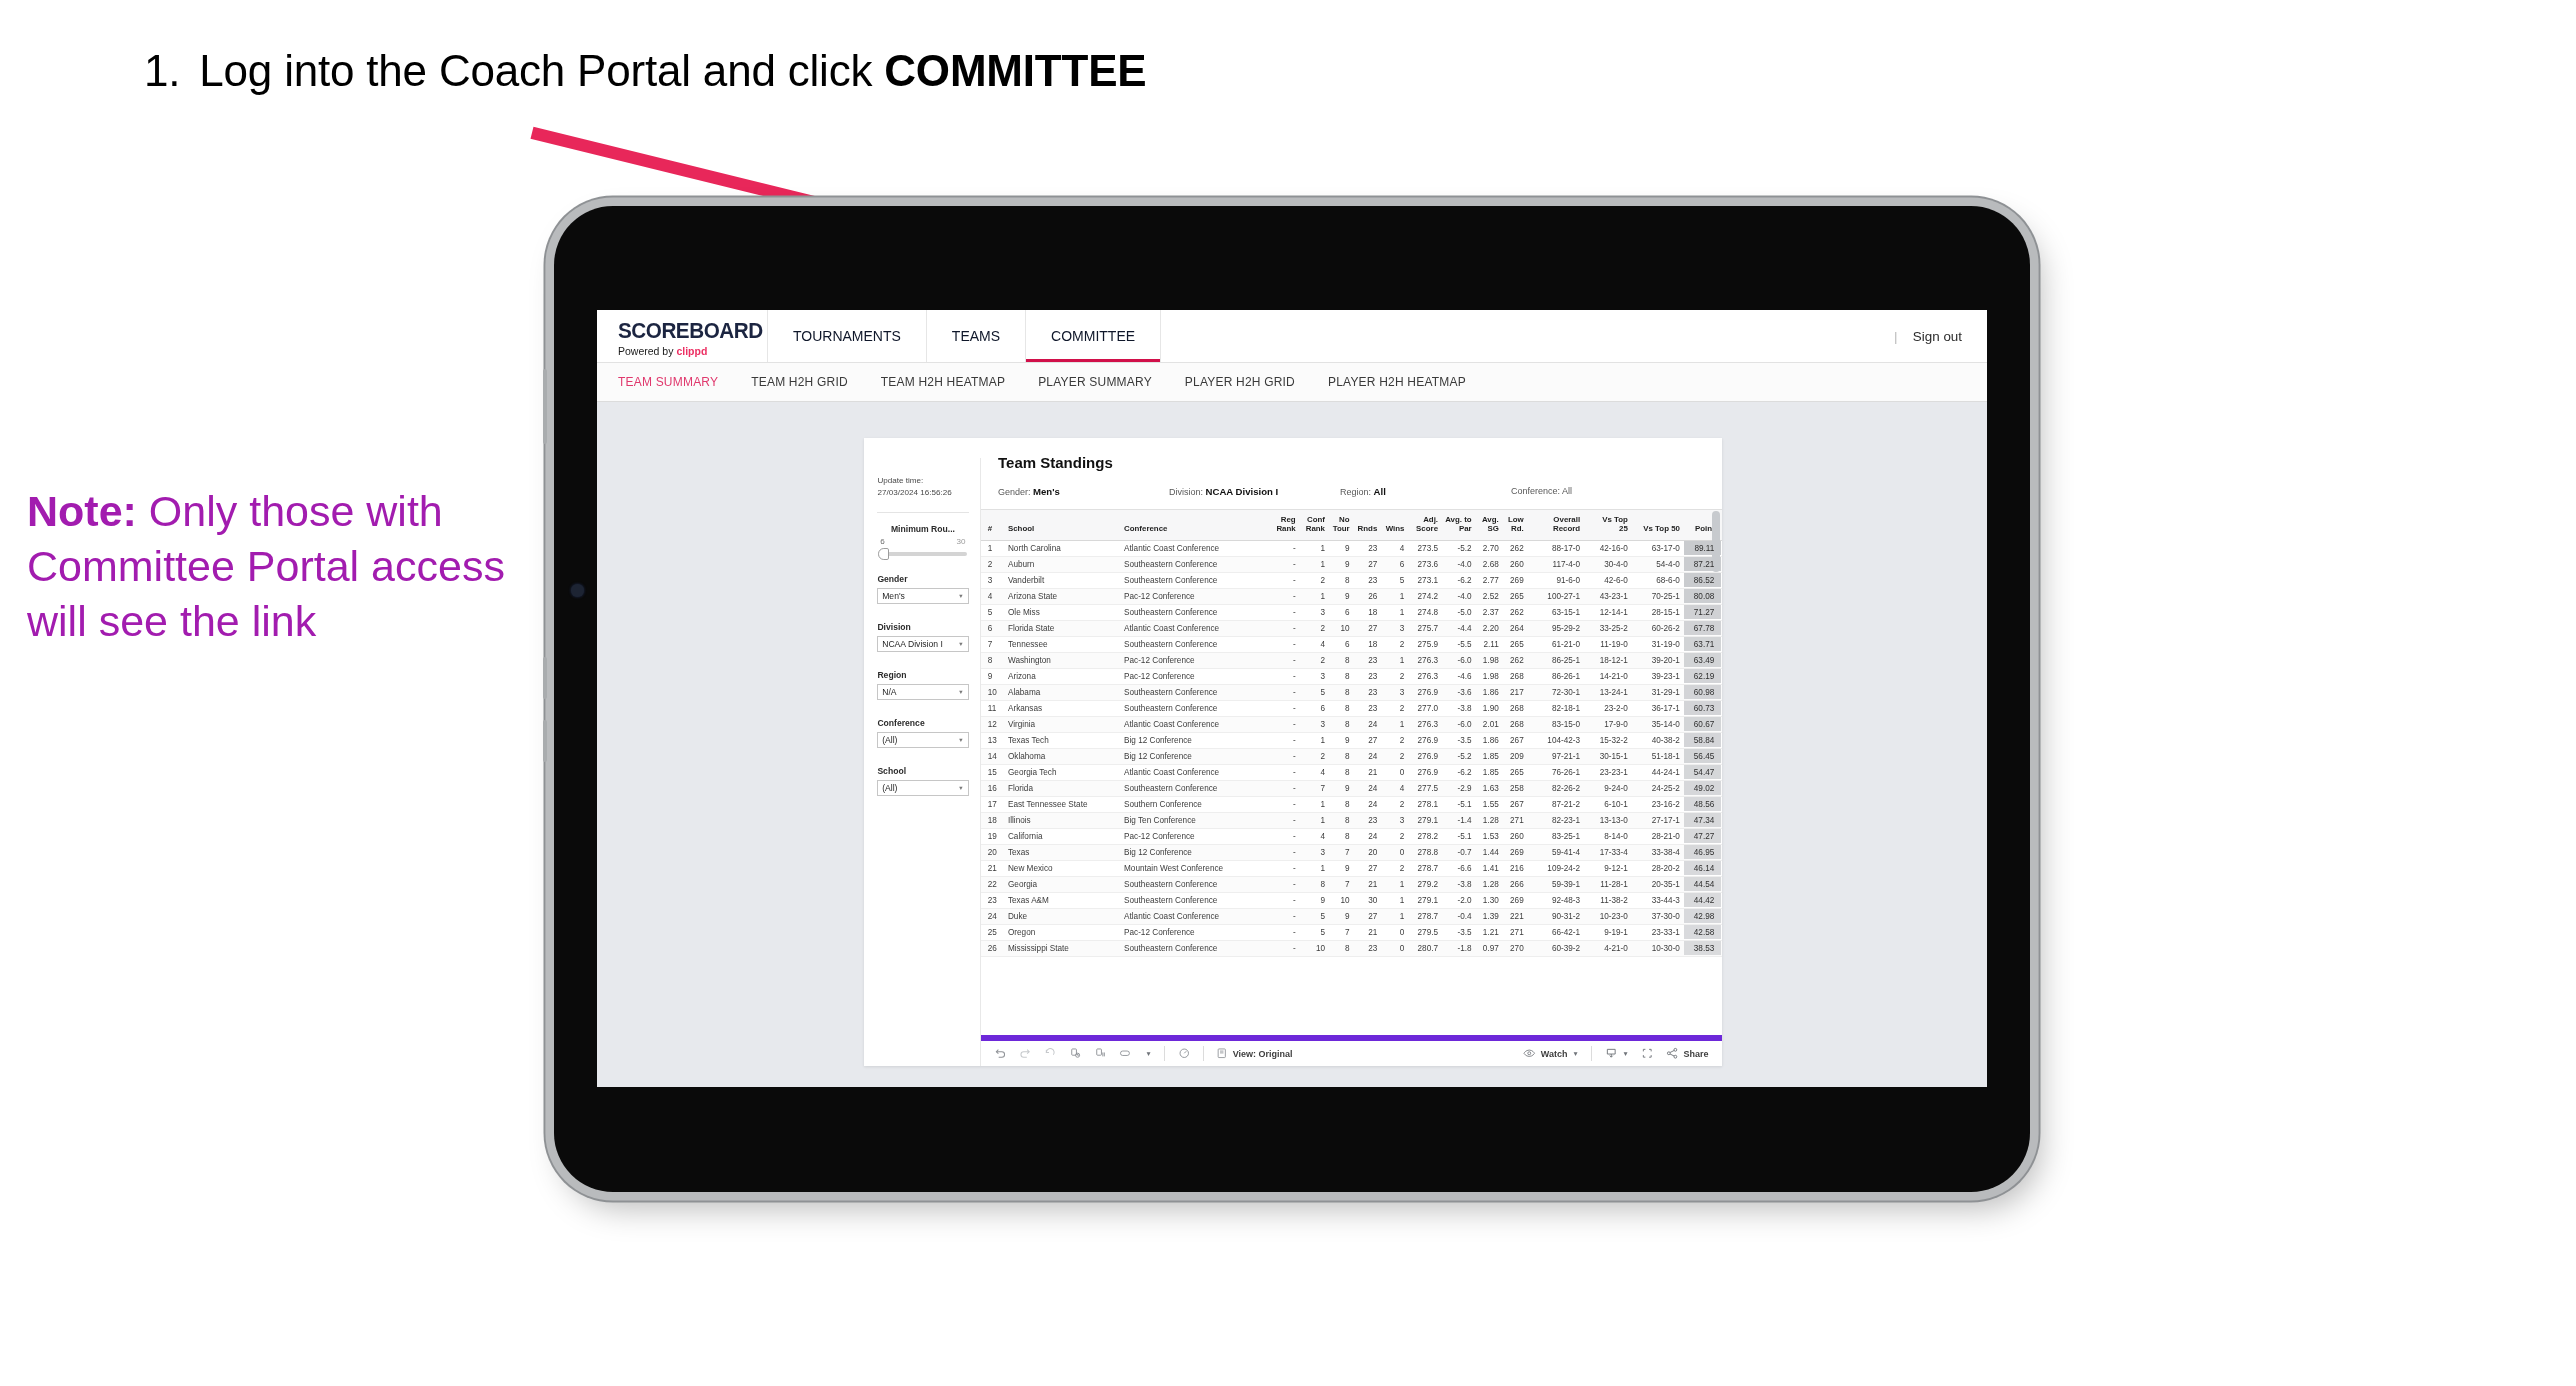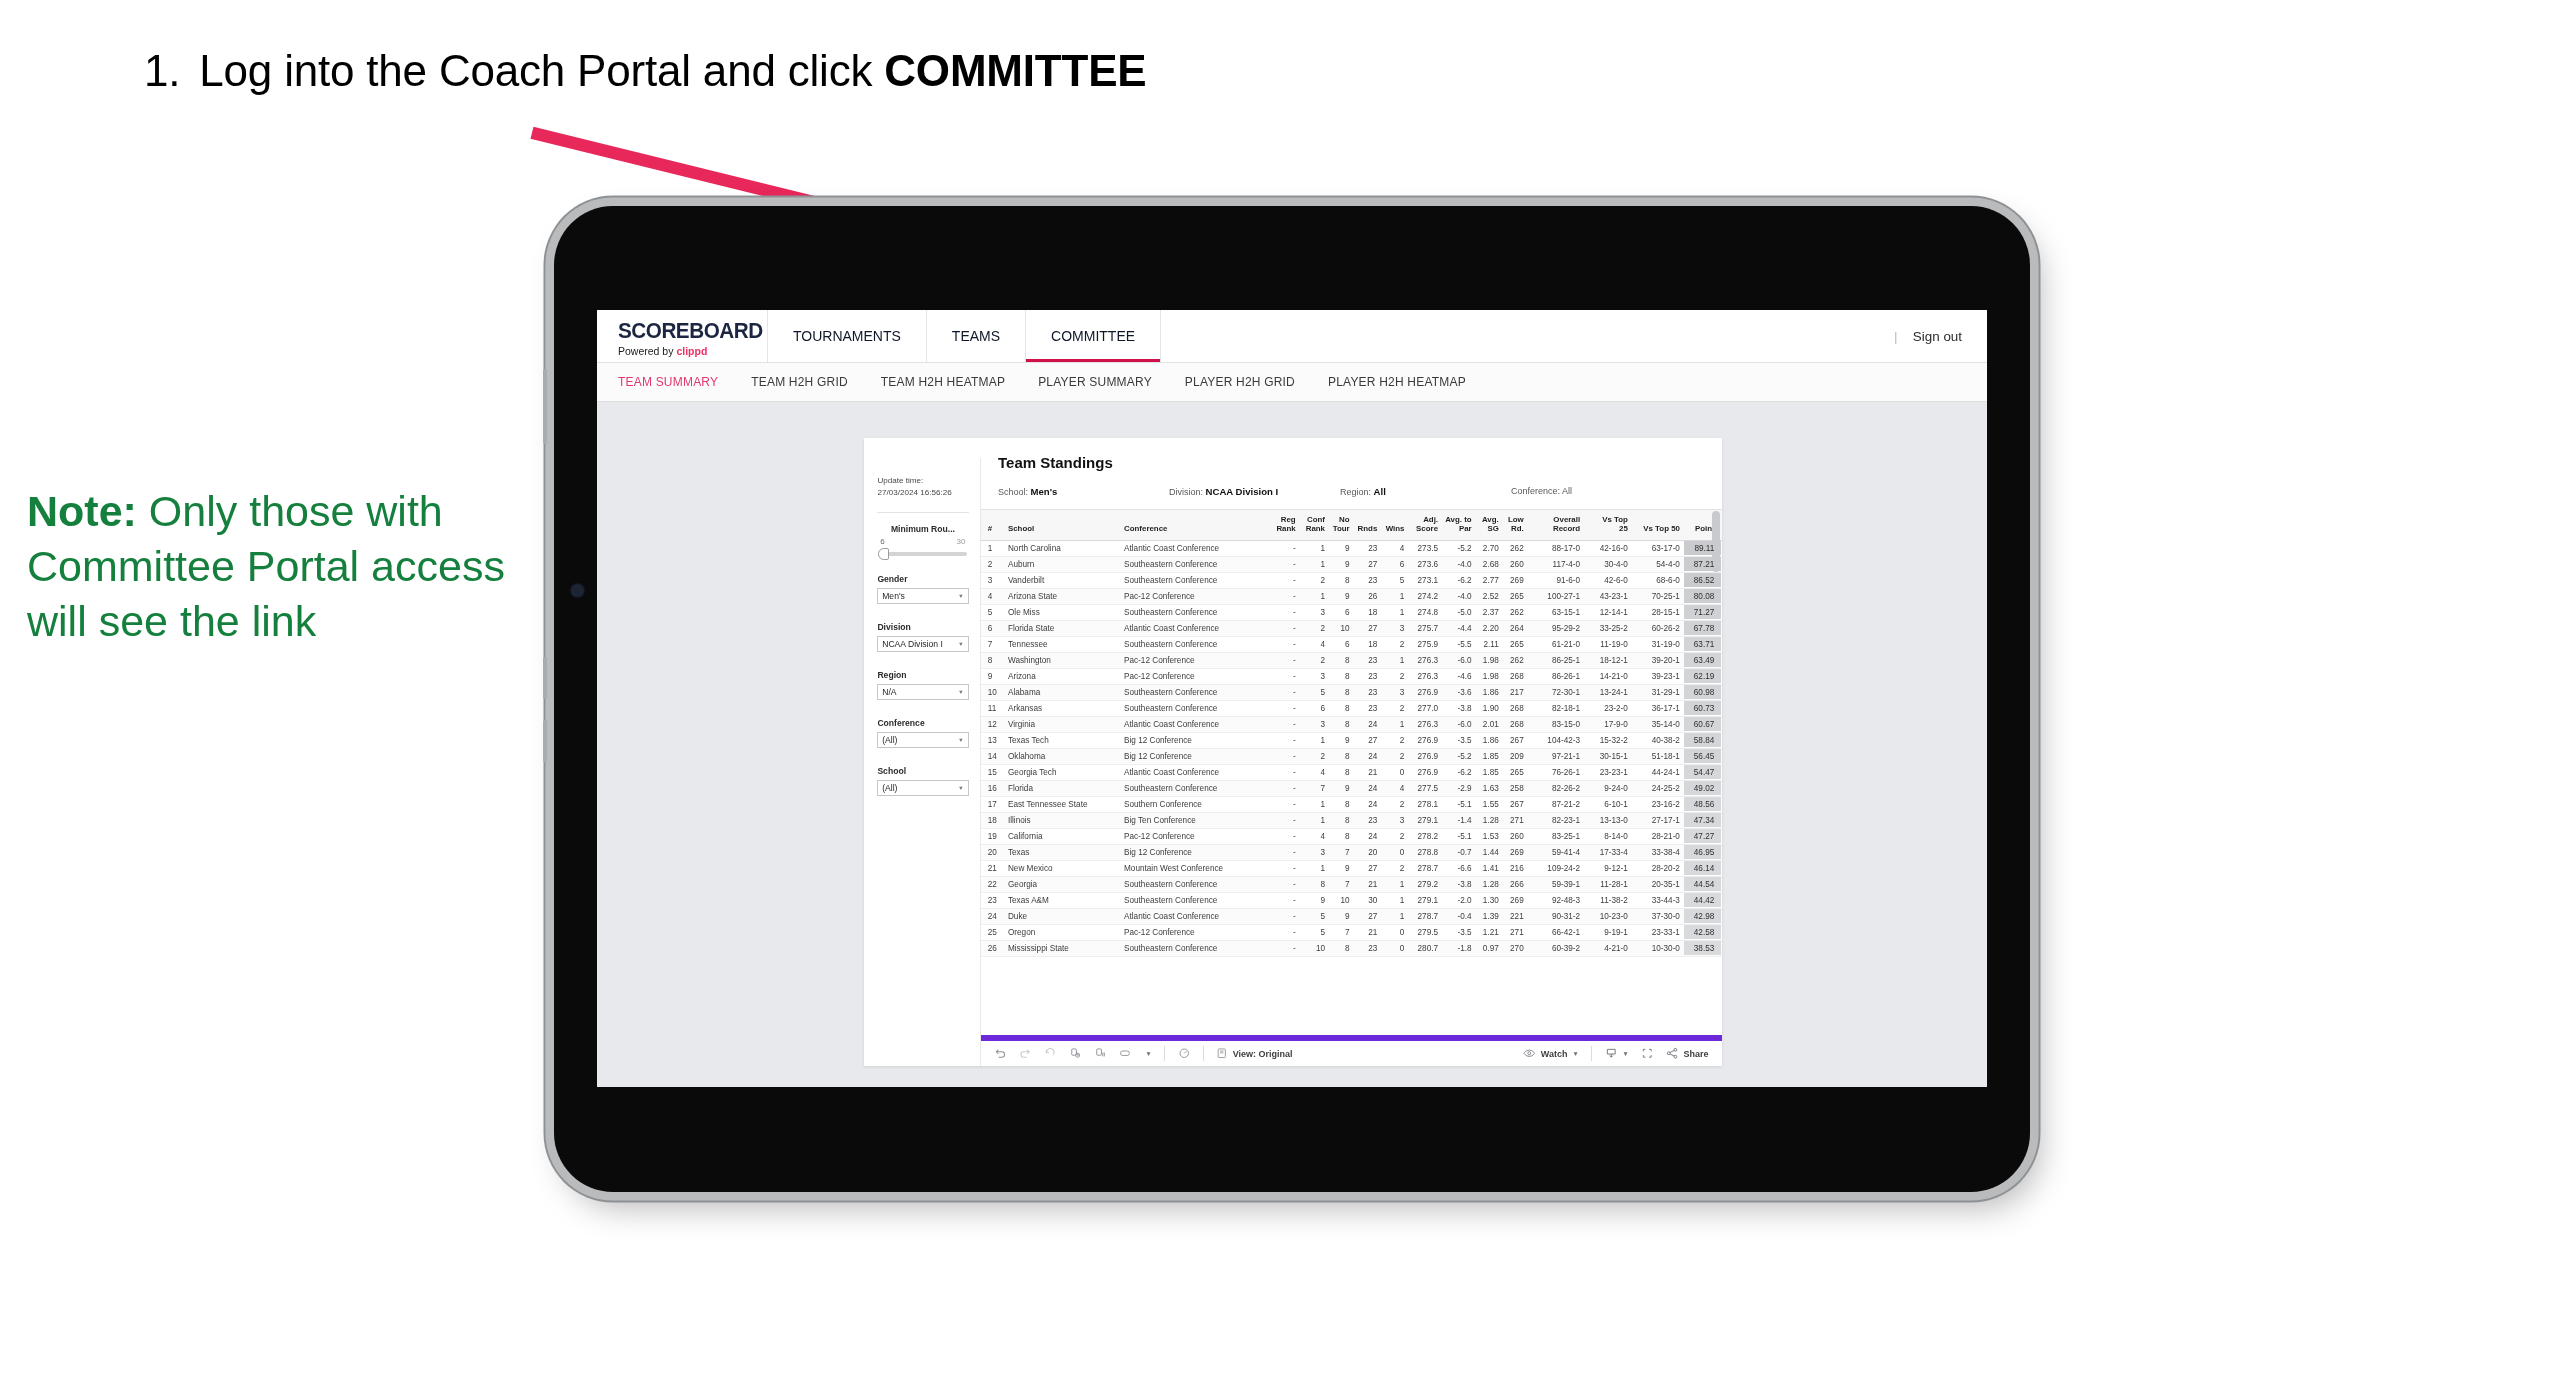--- a/index.html
+++ b/index.html
@@ -22,21 +22,21 @@
   }
   .slide-heading .num { margin-right: 19px; }
   .slide-heading b { font-weight: 700; }
 
   .slide-note {
     position: absolute;
     left: 27px; top: 484px;
     width: 508px;
     font-size: 43px;
     line-height: 1.28;
-    color: #15803d;
+    color: #a21caf;
   }
   .slide-note b { font-weight: 700; }
 
   
   .arrow-svg {
     position: absolute;
     left: 532px; top: 125px;
     width: 499px; height: 125px;
     overflow: visible;
   }
@@ -439,21 +439,21 @@
                 <span class="caret">▼</span>
               </div>
             </div>
           </div>
 
           <div class="main">
             <div class="main-head">
               <div class="dash-title">Team Standings</div>
               <div class="meta-row">
                 <div class="meta-item">
-                  <span>School:</span>
+                  <span>Gender:</span>
                   <b>Men's</b>
                 </div>
                 <div class="meta-item">
                   <span>Division:</span>
                   <b>NCAA Division I</b>
                 </div>
                 <div class="meta-item">
                   <span>Region:</span>
                   <b>All</b>
                 </div>

